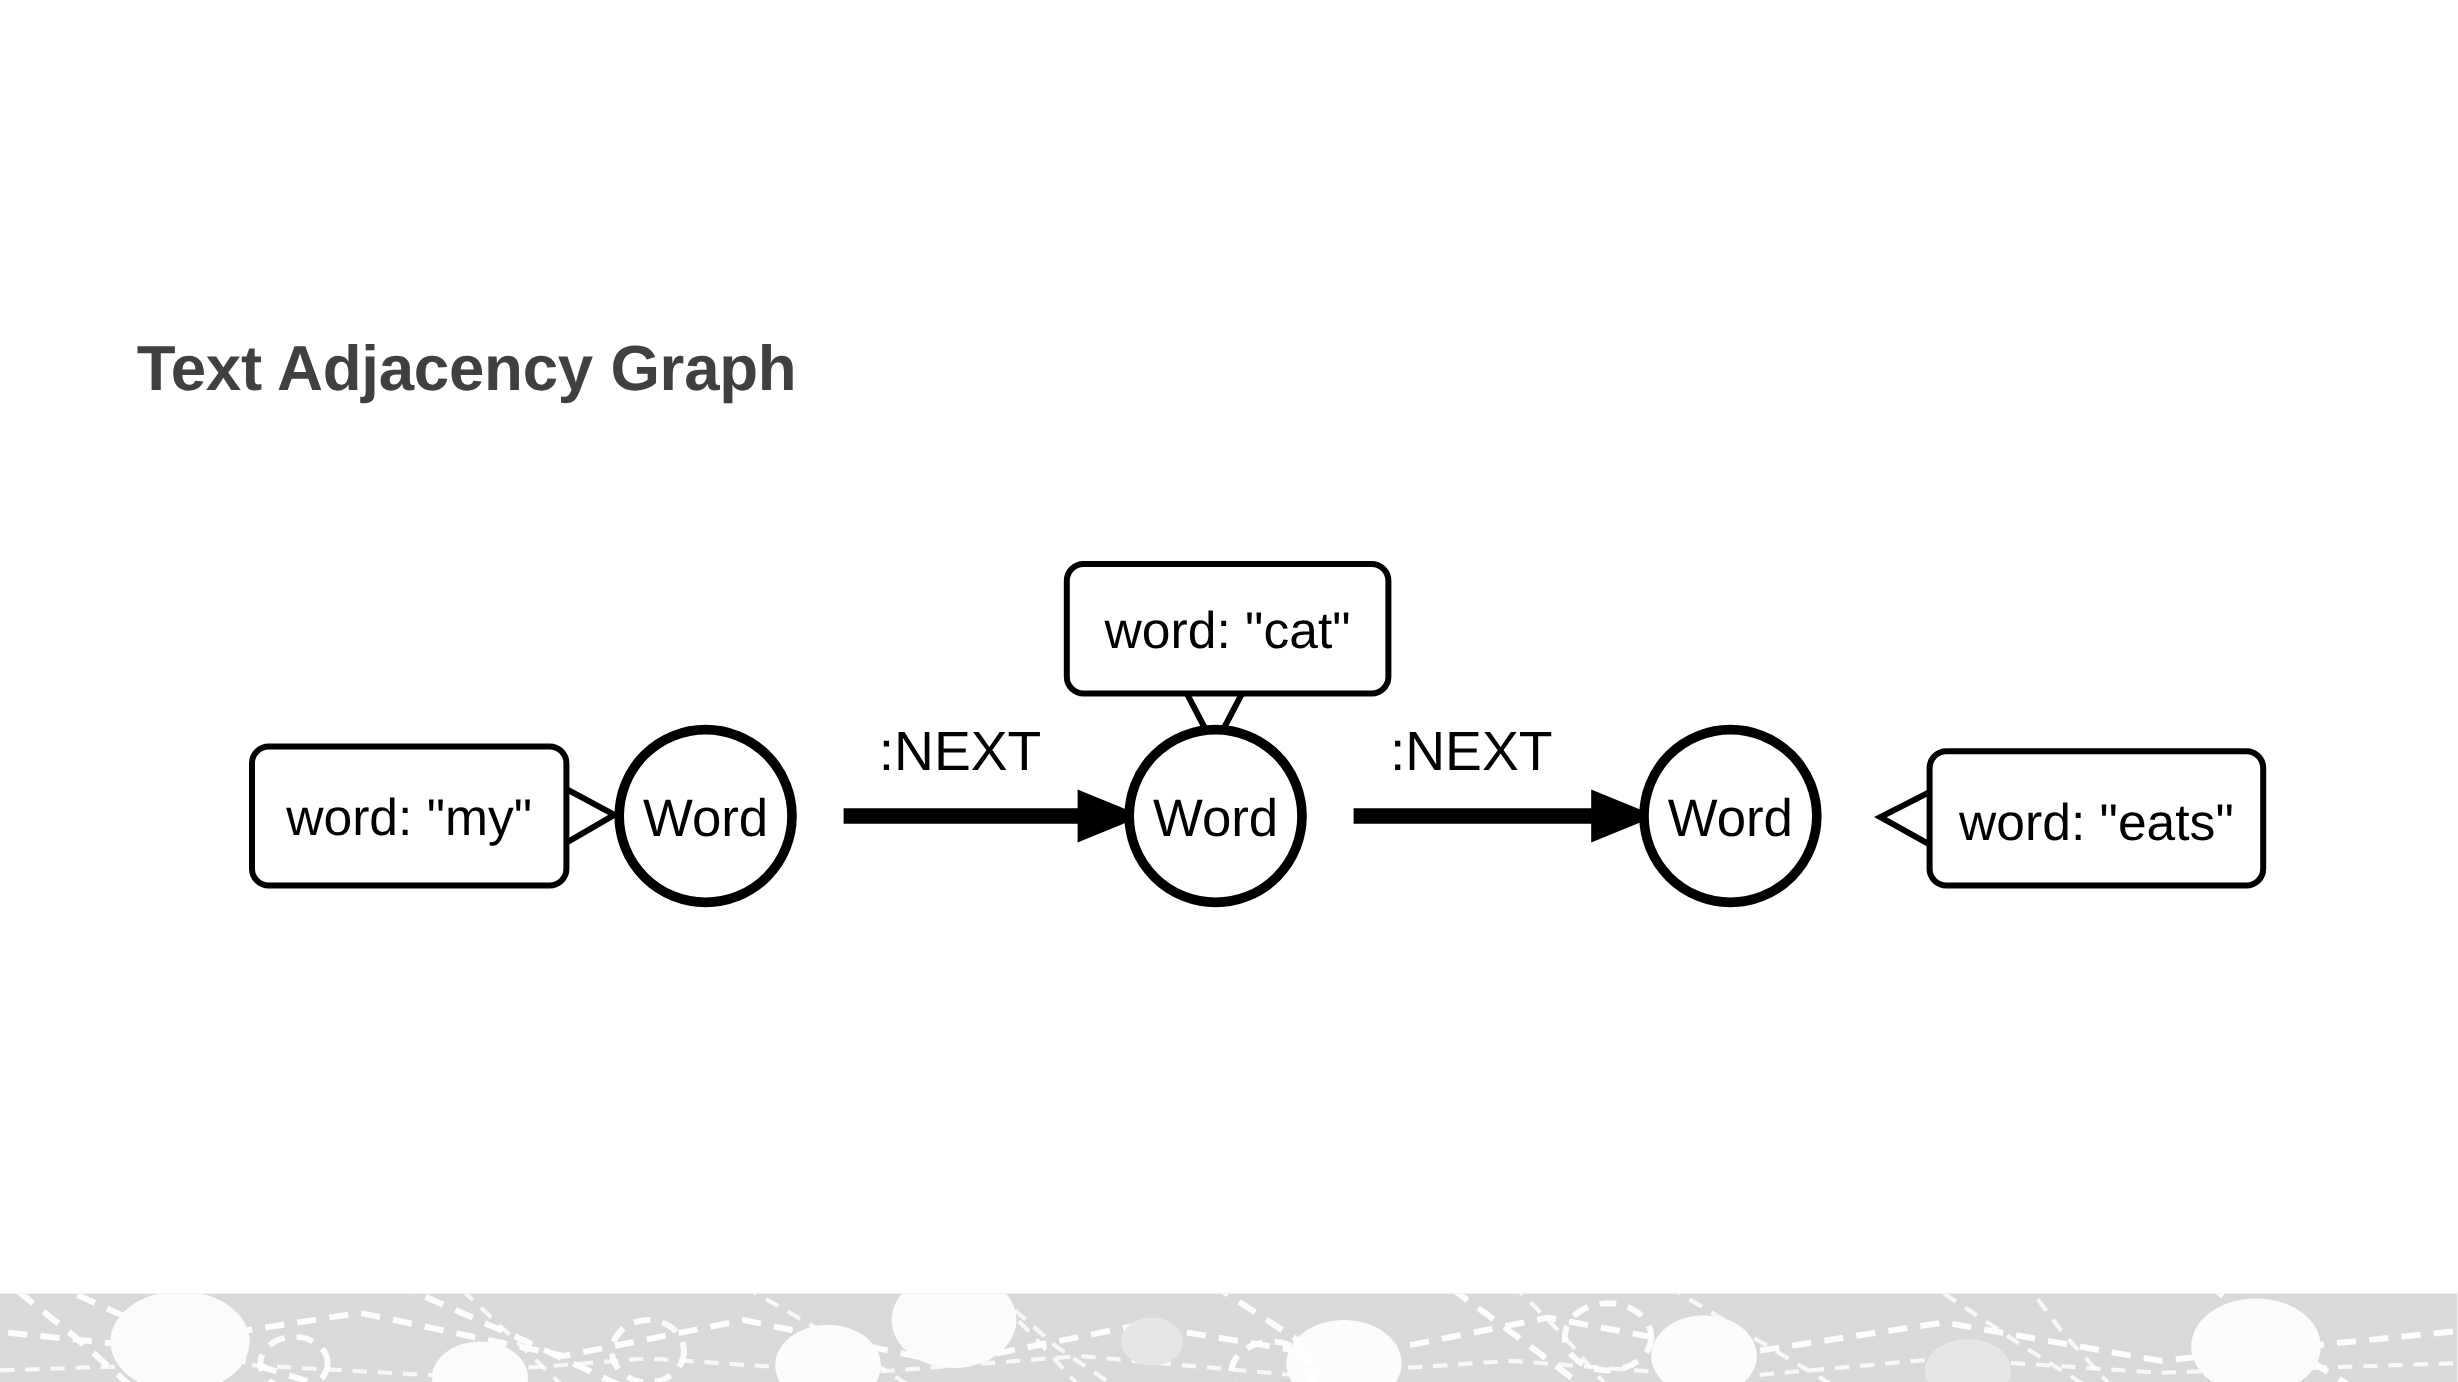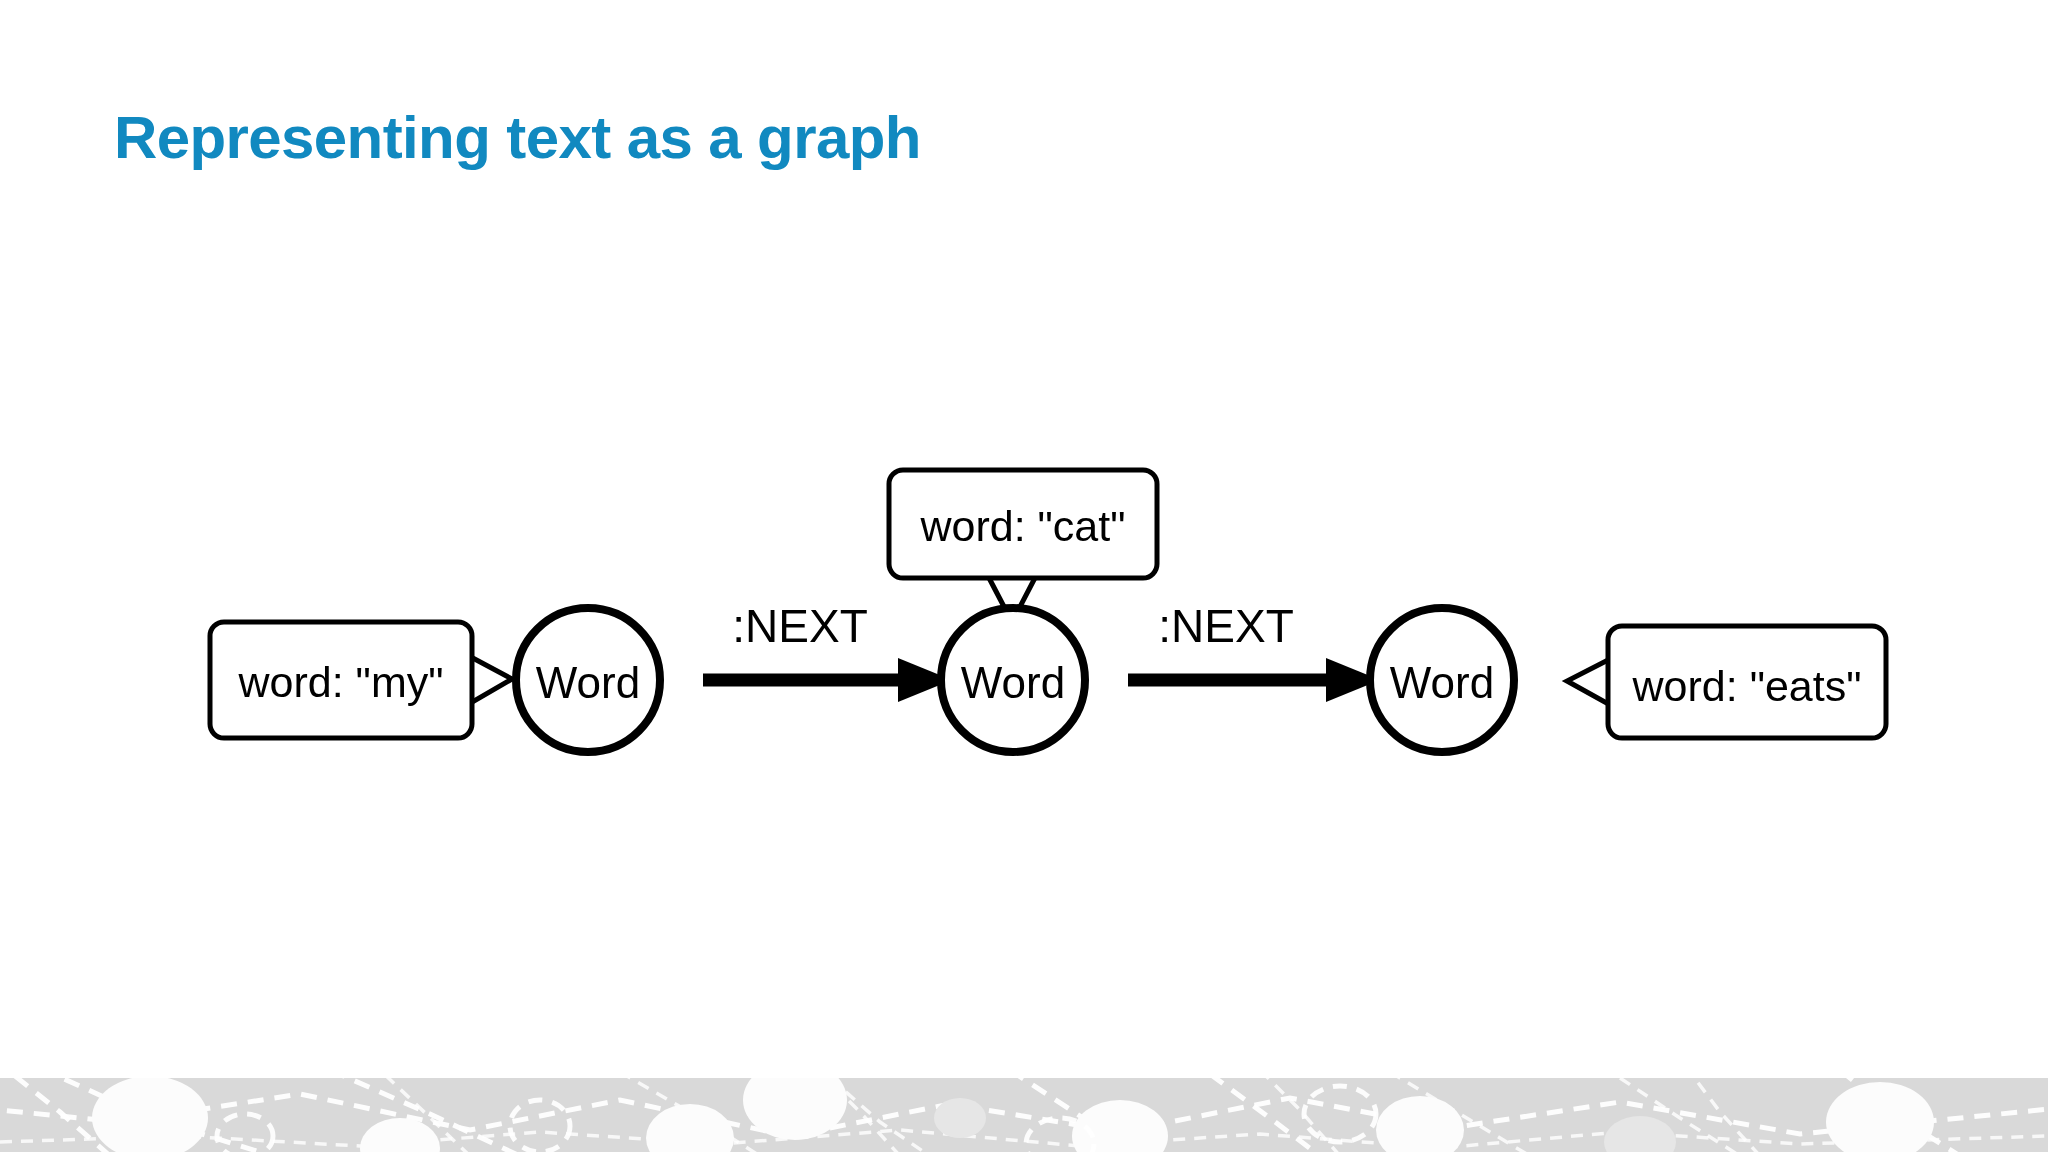--- a/index.html
+++ b/index.html
@@ -148,22 +148,22 @@
   }
   .fb-node-faint {
     fill: #e6e6e6;
   }
 </style>
 </head>
 <body>
 
 <div class="slide">
 
-  <div class="slide-title">Representing text as a graph</div>
-
+
+  <div class="slide-subtitle">Text Adjacency Graph</div>
 
   <div class="diagram-wrap">
     <svg class="diagram-svg" viewBox="0 0 2048 420" xmlns="http://www.w3.org/2000/svg">
 
       <g>
         <line class="edge-line" x1="703" y1="250" x2="900" y2="250"></line>
         <polygon class="edge-head" points="898,228 952,250 898,272"></polygon>
         <text class="edge-label" x="800" y="212">:NEXT</text>
       </g>
 

